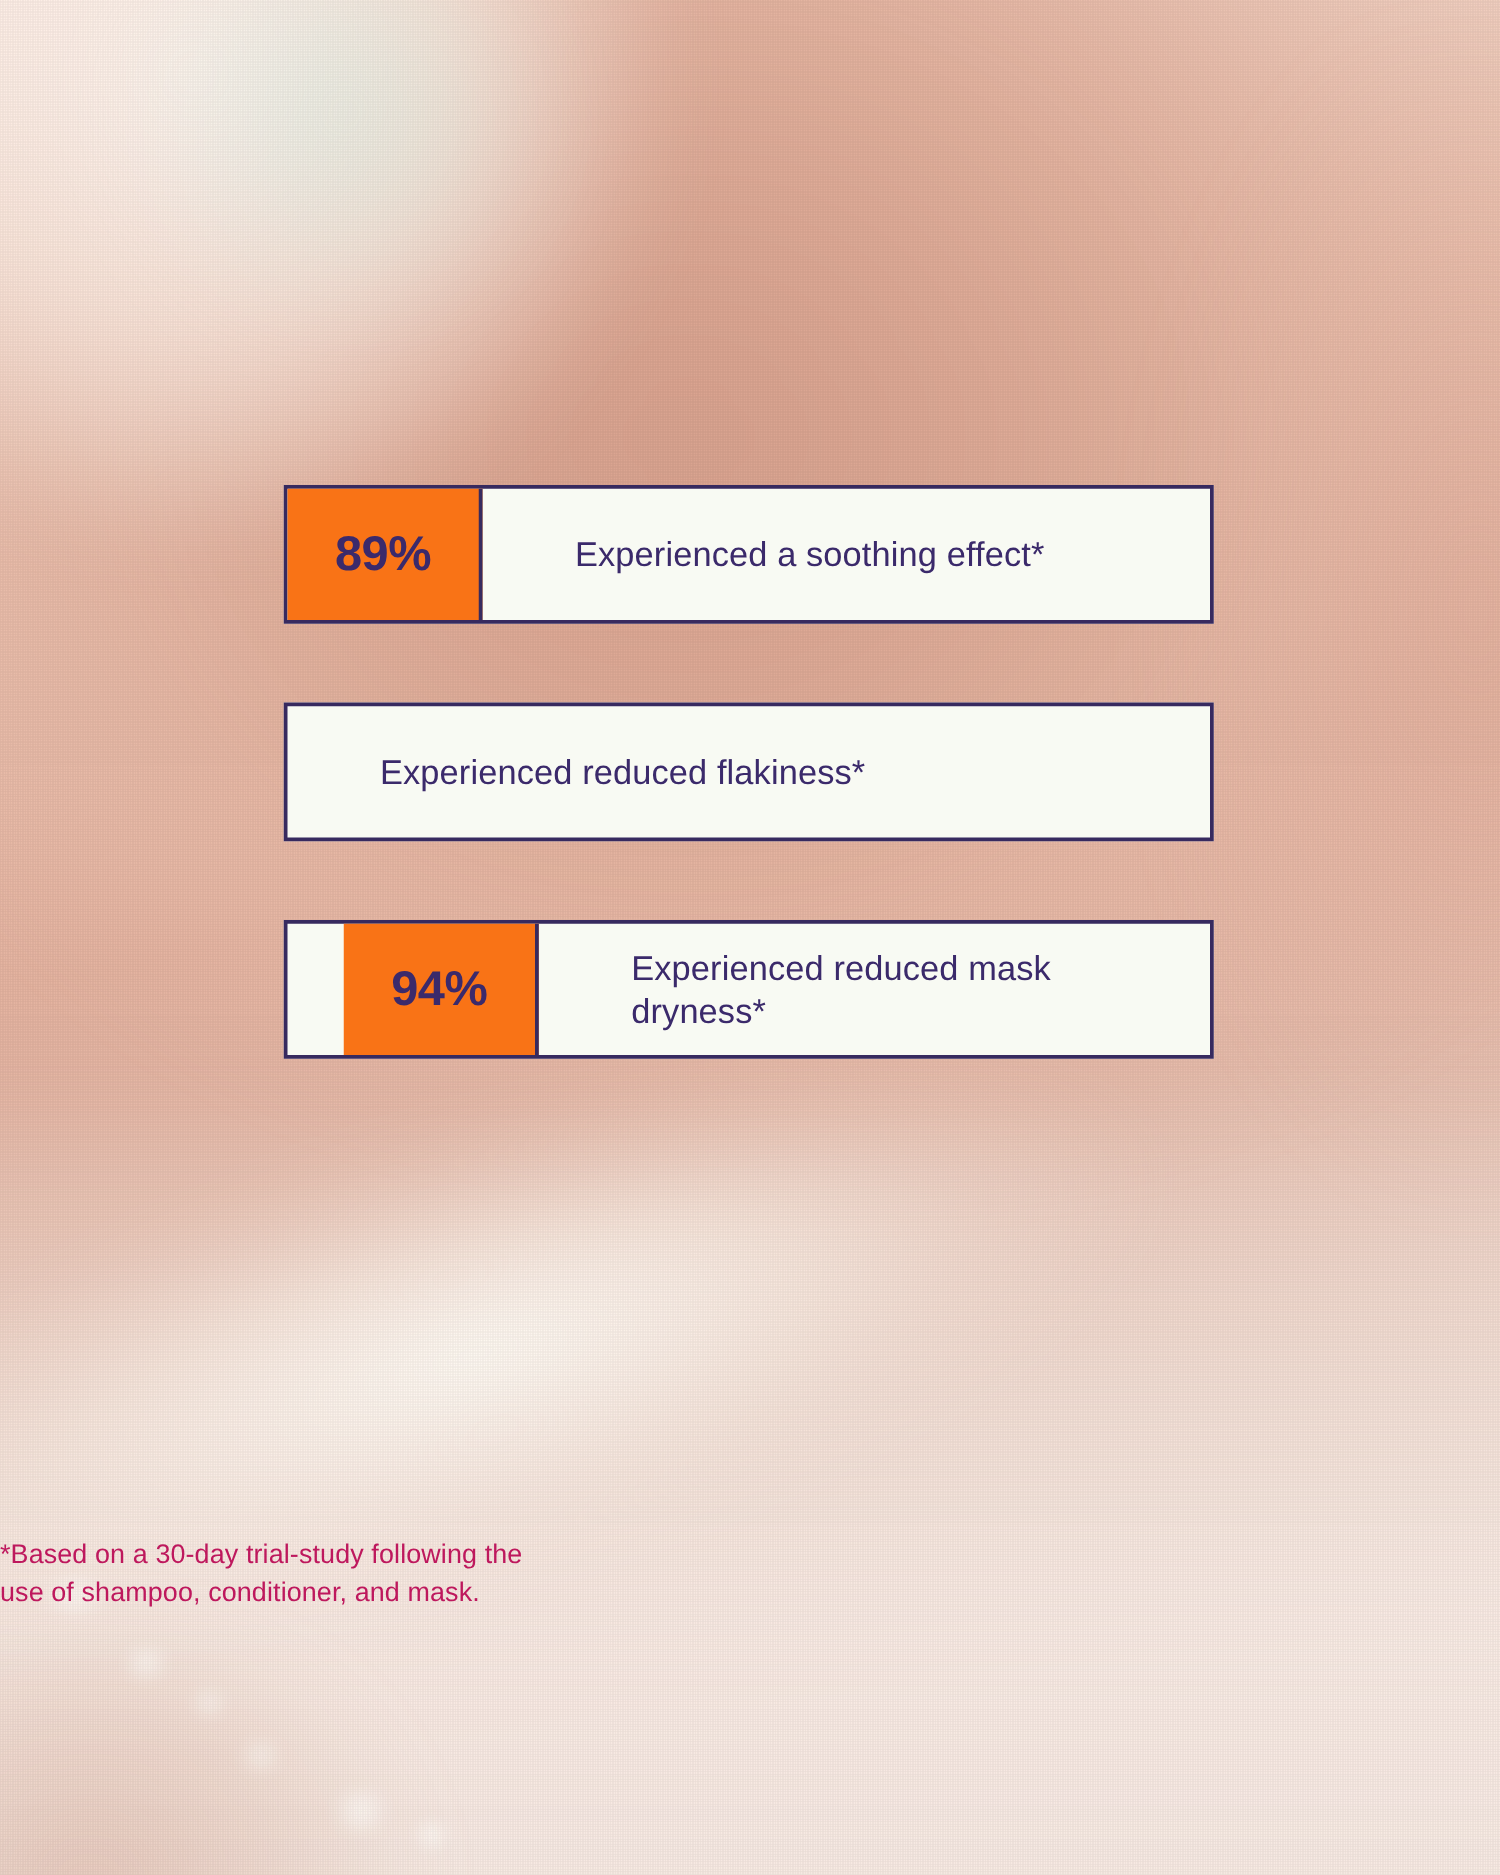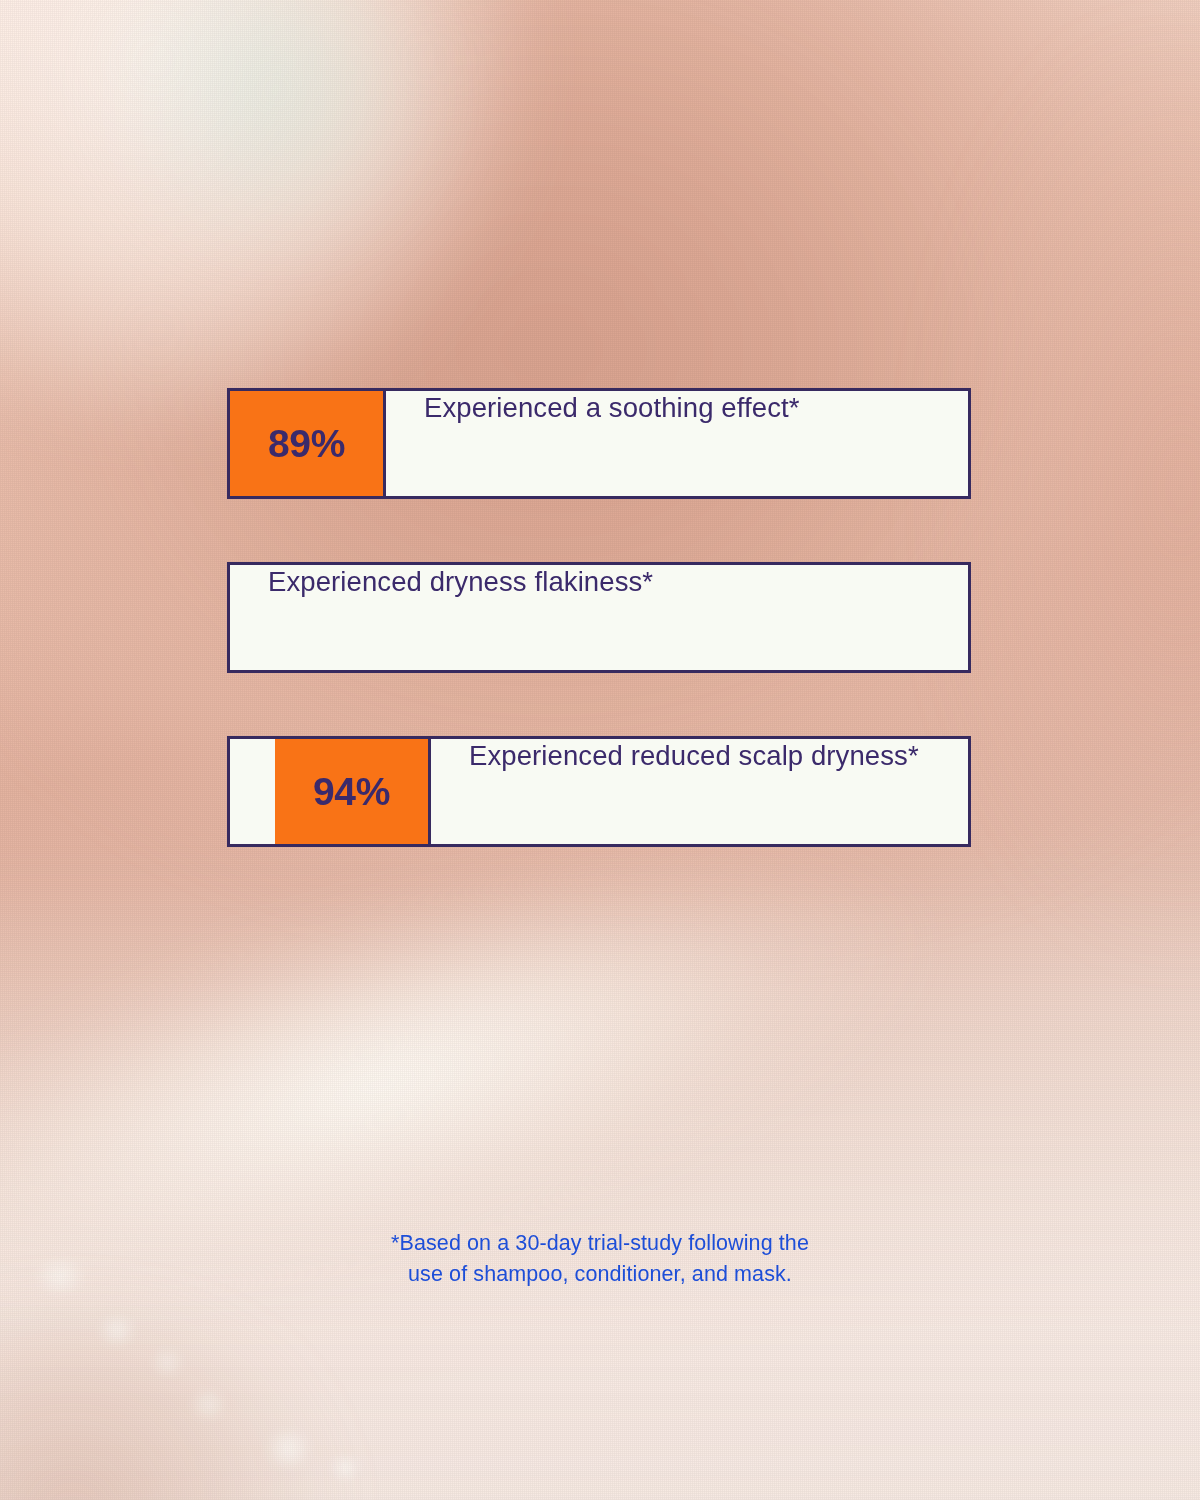--- a/index.html
+++ b/index.html
@@ -217,42 +217,42 @@
     font-size: 39px;
     font-weight: 700;
     letter-spacing: -0.3px;
     color: #3b2a6b;
     line-height: 1;
   }
 
   .stat-row .label-cell {
     flex: 1 1 auto;
     display: flex;
-    align-items: flex-start;
+    align-items: center;
     padding-left: 38px;
     padding-right: 24px;
+    margin-left: 36px;
   }
 
   .stat-label {
     font-size: 27.5px;
     font-weight: 400;
     color: #3b2a6b;
     line-height: 1.22;
     letter-spacing: 0.1px;
   }
 
   .footnote {
     position: absolute;
     left: 0;
     top: 1228px;
     width: 1200px;
-    text-align: center;
     font-size: 21.5px;
     line-height: 1.42;
-    color: #1d4ed8;
+    color: #be185d;
     font-weight: 400;
     letter-spacing: 0.1px;
   }
   .footnote .fn-line { display: block; }
 </style>
 </head>
 <body>
 
 <div class="bg-root">
   <div class="bg-base"></div>
@@ -280,30 +280,30 @@
       <div class="pct-cell">
         <span class="pct-value">89%</span>
       </div>
       <div class="label-cell">
         <span class="stat-label">Experienced a soothing effect*</span>
       </div>
     </div>
 
     <div class="stat-row">
       <div class="label-cell">
-        <span class="stat-label">Experienced dryness flakiness*</span>
+        <span class="stat-label">Experienced reduced flakiness*</span>
       </div>
     </div>
 
     <div class="stat-row">
       <div class="pct-cell">
         <span class="pct-value">94%</span>
       </div>
       <div class="label-cell">
-        <span class="stat-label">Experienced reduced scalp dryness*</span>
+        <span class="stat-label">Experienced reduced mask dryness*</span>
       </div>
     </div>
 
   </div>
 
   <div class="footnote">
     <span class="fn-line">*Based on a 30-day trial-study following the</span>
     <span class="fn-line">use of shampoo, conditioner, and mask.</span>
   </div>
 

